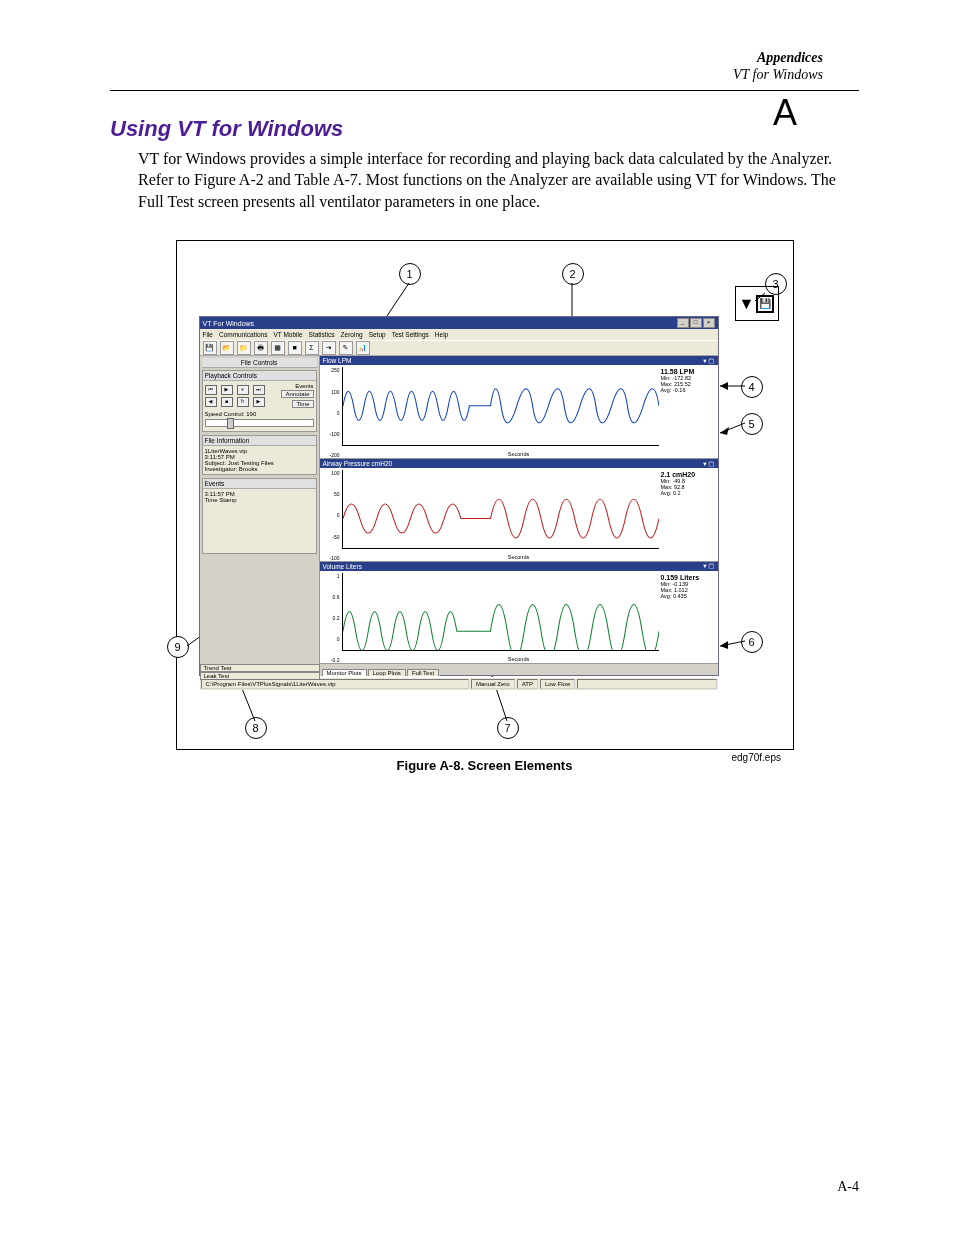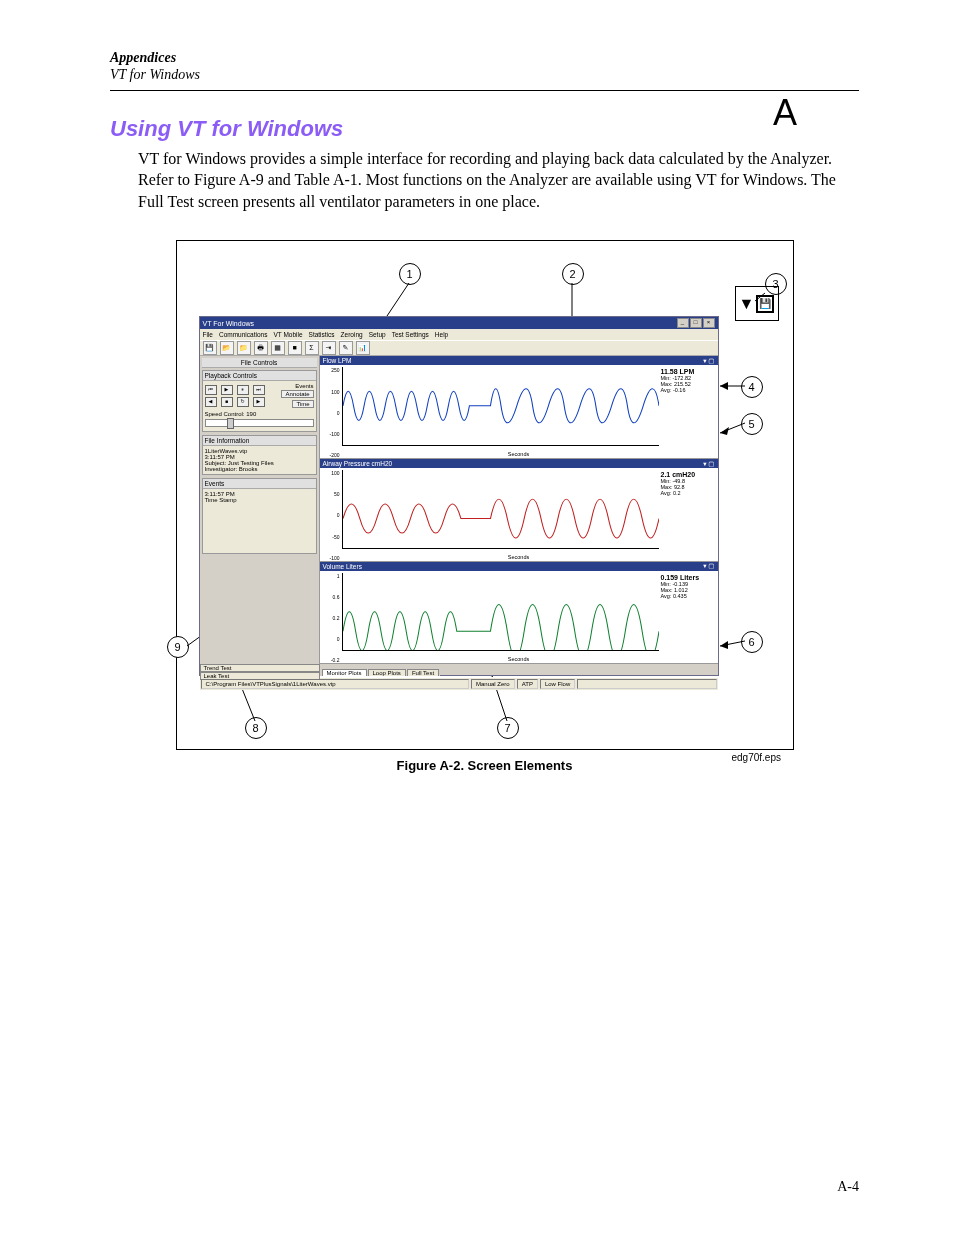--- a/index.html
+++ b/index.html
@@ -8,42 +8,42 @@
     font-family: "Times New Roman", Times, serif;
     background: #fff;
     color: #000;
     width: 954px;
     height: 1235px;
     position: relative;
     box-sizing: border-box;
     padding: 50px 95px 60px 110px;
   }
   .header-block {
-    text-align: left;
+    text-align: right;
     font-size: 14px;
     line-height: 1.2;
     margin-bottom: 5px;
   }
   .header-strong { font-weight: bold; font-style: italic; }
   .header-sub { font-style: italic; }
   .big-A {
     position: absolute;
     top: 42px;
     right: 62px;
     font-size: 36px;
     font-family: Arial, Helvetica, sans-serif;
     font-weight: 400;
   }
   .hr {
     border: none;
     border-top: 1.5px solid #000;
     margin: 6px 0 25px 0;
   }
   h2.section-title {
-    color: #8b5cf6;
+    color: #4c1d95;
     font-family: Arial, Helvetica, sans-serif;
     font-style: italic;
     font-weight: bold;
     font-size: 22px;
     margin: 0 0 6px 0;
   }
   .body-text {
     font-size: 16px;
     line-height: 1.35;
     margin: 0 0 28px 28px;
@@ -148,21 +148,21 @@
 <div style="position:relative;">
   <div class="header-block" style="padding-right:36px;">
     <span class="header-strong">Appendices</span><br>
     <span class="header-sub">VT for Windows</span>
   </div>
   <div class="big-A">A</div>
 </div>
 <hr class="hr">
 
 <h2 class="section-title">Using VT for Windows</h2>
-<p class="body-text">VT for Windows provides a simple interface for recording and playing back data calculated by the Analyzer. Refer to Figure A-9 and Table A-1. Most functions on the Analyzer are available using VT for Windows. The Full Test screen presents all ventilator parameters in one place.</p>
+<p class="body-text">VT for Windows provides a simple interface for recording and playing back data calculated by the Analyzer. Refer to Figure A-2 and Table A-7. Most functions on the Analyzer are available using VT for Windows. The Full Test screen presents all ventilator parameters in one place.</p>
 
 <div style="position:relative;">
 <div class="figure-frame">
 
   <div class="callout" style="left:222px;top:22px">1</div>
   <div class="callout" style="left:385px;top:22px">2</div>
   <div class="callout" style="left:588px;top:32px">3</div>
   <div class="callout" style="right:30px;top:135px">4</div>
   <div class="callout" style="right:30px;top:172px">5</div>
   <div class="callout" style="right:30px;top:390px">6</div>
@@ -376,16 +376,16 @@
       <div class="status-cell">ATP</div>
       <div class="status-cell">Low Flow</div>
       <div class="status-cell" style="flex:1;"></div>
     </div>
 
   </div>
 
 </div>
 
 <div class="eps-label" style="margin-top:2px;">edg70f.eps</div>
-<div class="fig-caption">Figure A-2. Screen Elements</div>
+<div class="fig-caption">Figure A-8. Screen Elements</div>
 </div>
 
 <div class="page-num">A-4</div>
 
 </body></html>

